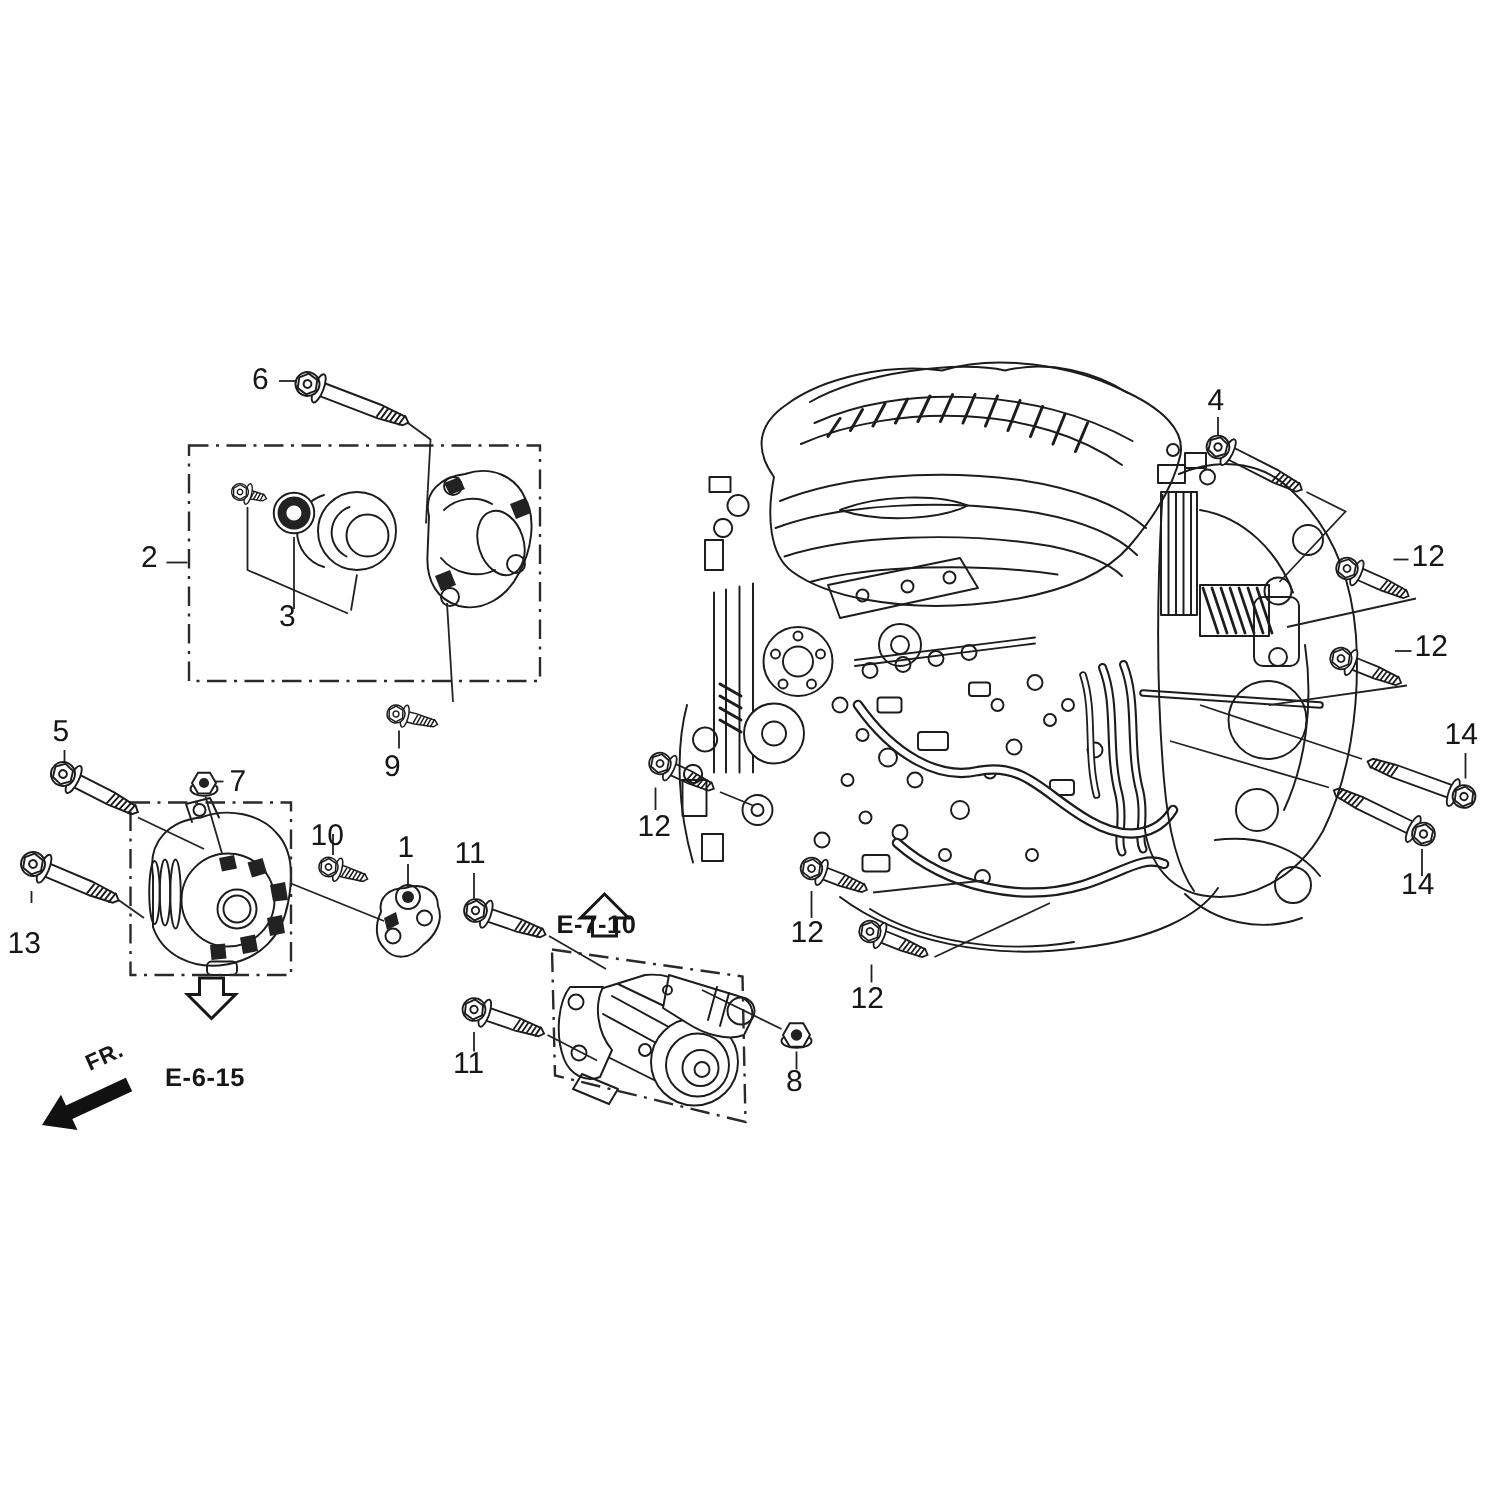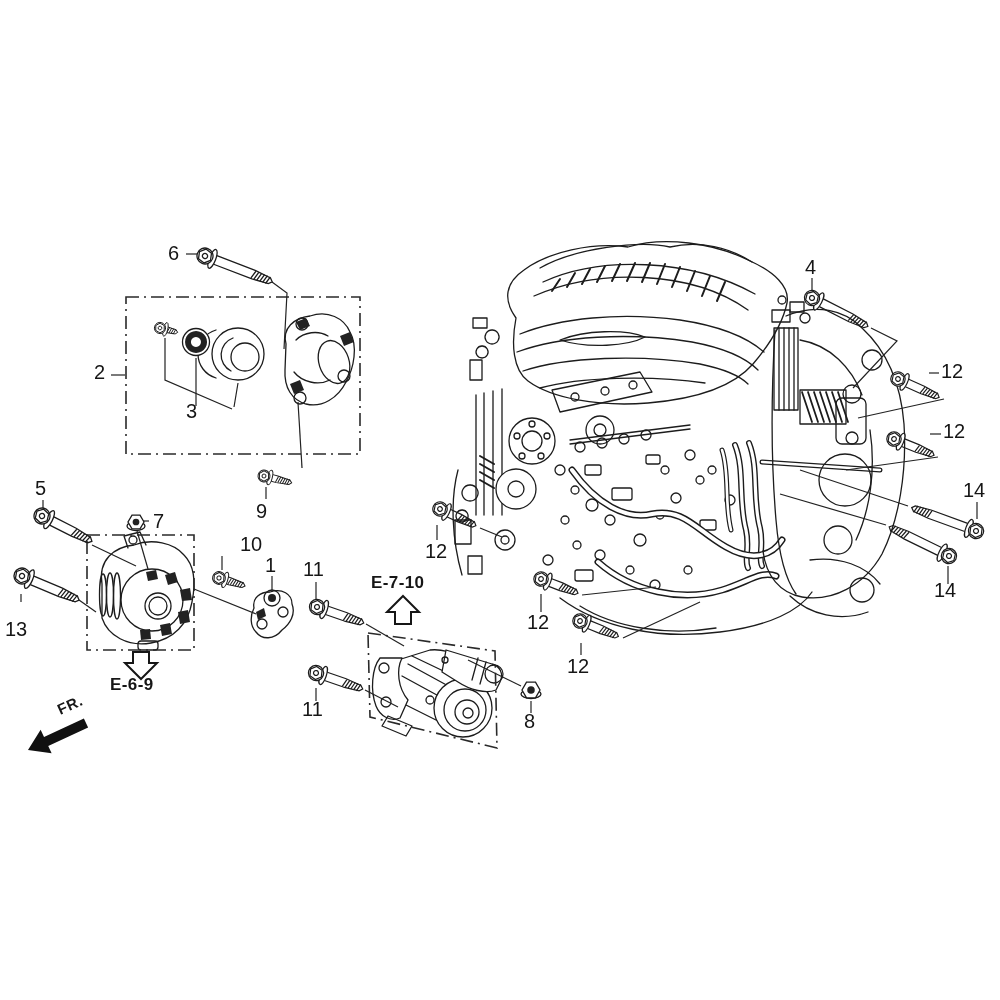--- a/index.html
+++ b/index.html
@@ -1,20 +1,20 @@
 <!DOCTYPE html>
 <html><head>
 <meta charset="utf-8">
 <style>
   html,body{margin:0;padding:0;background:#ffffff;}
   body{width:1000px;height:1000px;overflow:hidden;}
   .stage{position:relative;width:1000px;height:1000px;font-family:"Liberation Sans",sans-serif;background:#fff;}
   .stage svg{position:absolute;left:0;top:0;}
   .callout{position:absolute;color:#161616;font-size:20px;line-height:1;white-space:nowrap;}
-  .callout.ref{font-weight:bold;font-size:17px;letter-spacing:.4px;}
+  .callout.ref{font-weight:bold;font-size:17px;letter-spacing:.4px;margin-top:34px;}
   .callout.fr{font-weight:bold;font-size:15px;letter-spacing:.6px;transform-origin:left top;}
 </style>
 </head>
 <body>
 
 <div class="stage">
 
 <svg width="1000" height="1000" viewBox="0 0 1000 1000">
   <g stroke="#1c1c1c" stroke-width="1.3" fill="none" stroke-linecap="round" stroke-linejoin="round">
 
@@ -397,31 +397,31 @@
 </svg>
 
 <div id="label-layer">
       <div class="callout" style="left: 168px; top: 243px;">6</div>
       <div class="callout" style="left: 94px; top: 362px;">2</div>
       <div class="callout" style="left: 186px; top: 401px;">3</div>
       <div class="callout" style="left: 256px; top: 501px;">9</div>
       <div class="callout" style="left: 35px; top: 478px;">5</div>
       <div class="callout" style="left: 153px; top: 511px;">7</div>
       <div class="callout" style="left: 5px; top: 619px;">13</div>
-      <div class="callout" style="left: 207px; top: 534px; margin-left: 33px;">10</div>
+      <div class="callout" style="left: 207px; top: 547px;">10</div>
       <div class="callout" style="left: 265px; top: 555px;">1</div>
       <div class="callout" style="left: 303px; top: 559px;">11</div>
       <div class="callout" style="left: 302px; top: 699px;">11</div>
       <div class="callout" style="left: 524px; top: 711px;">8</div>
       <div class="callout" style="left: 805px; top: 257px;">4</div>
       <div class="callout" style="left: 425px; top: 541px;">12</div>
       <div class="callout" style="left: 527px; top: 612px;">12</div>
       <div class="callout" style="left: 567px; top: 656px;">12</div>
       <div class="callout" style="left: 941px; top: 361px;">12</div>
       <div class="callout" style="left: 943px; top: 421px;">12</div>
       <div class="callout" style="left: 963px; top: 480px;">14</div>
       <div class="callout" style="left: 934px; top: 580px;">14</div>
-      <div class="callout ref" style="left: 110px; top: 676px;">E-6-9</div>
+      <div class="callout ref" style="left: 110px; top: 676px;">E-6-15</div>
       <div class="callout ref" style="left: 371px; top: 574px;">E-7-10</div>
       <div class="callout fr" style="left: 55px; top: 703px; transform: rotate(-24deg);">FR.</div>
     </div>
 
 </div>
 
 </body></html>

